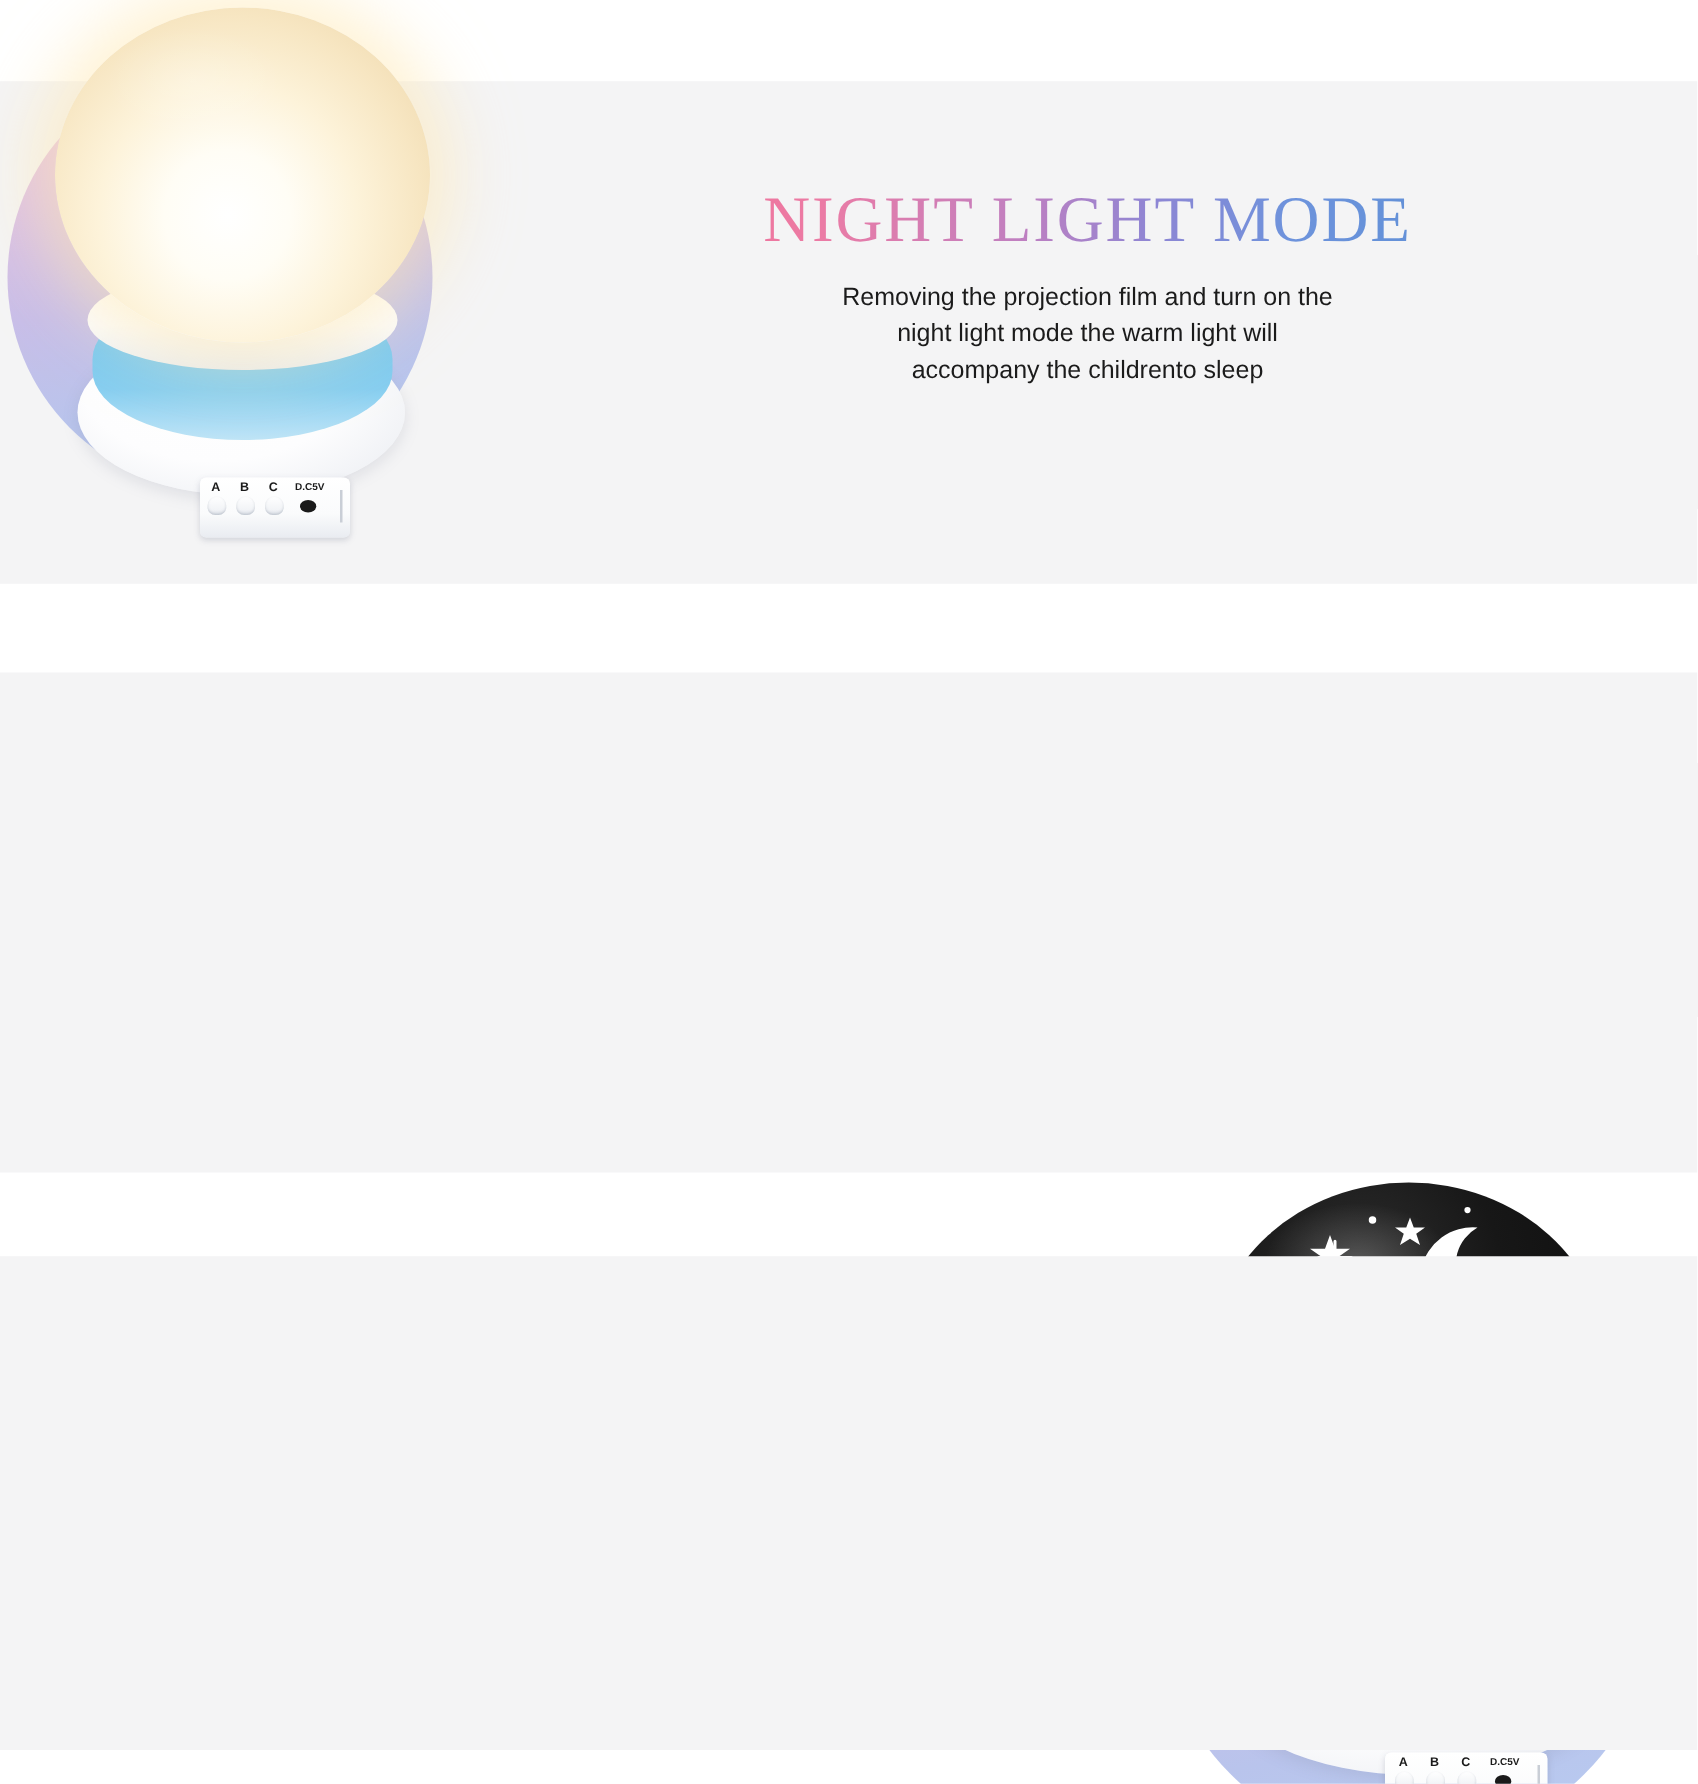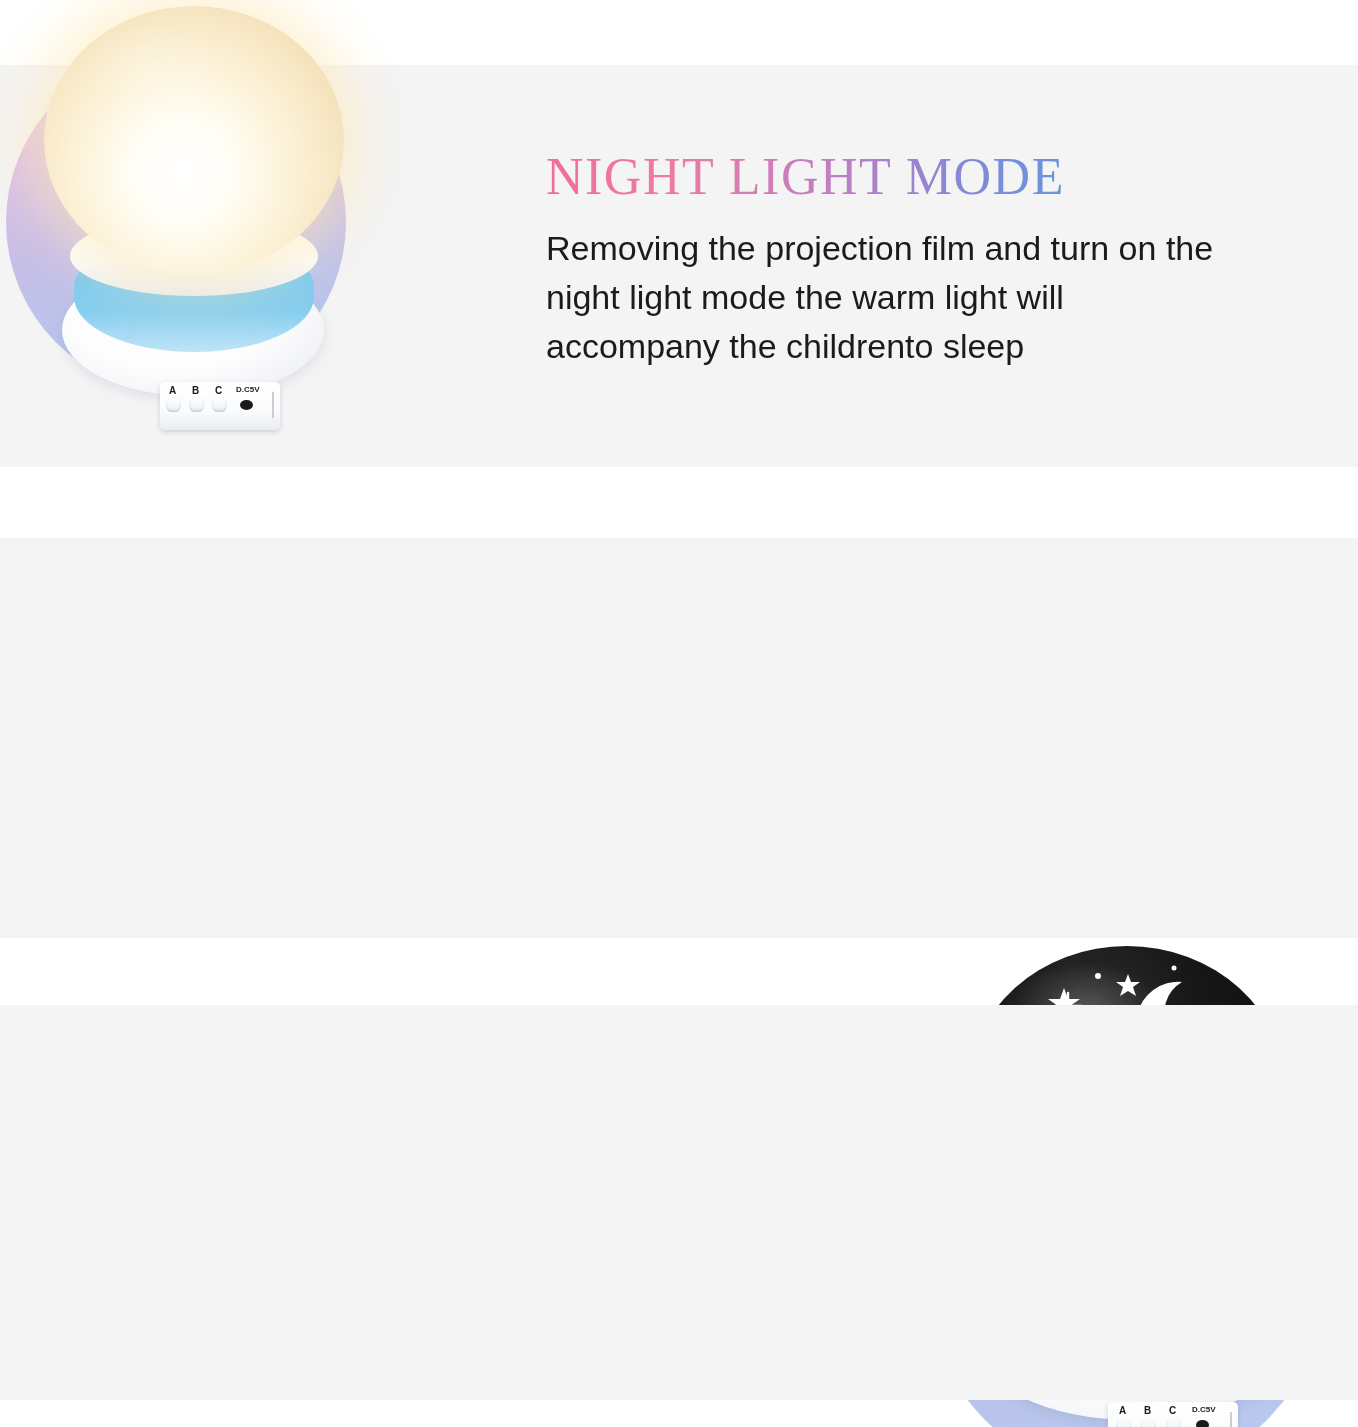--- a/index.html
+++ b/index.html
@@ -17,41 +17,41 @@
   #panel-2{top:538px;height:400px;}
   #panel-3{top:1005px;height:395px;}
 
   .section{position:absolute;left:0;width:1358px;}
   #section-1{top:0;height:470px;}
   #section-2{top:470px;height:535px;}
   #section-3{top:1005px;height:422px;}
 
   
   .textblock{position:absolute;}
-  #text-1{left:546px;top:148px;width:680px;}
+  #text-1{left:530px;top:148px;width:680px;text-align:center;}
   #text-2{left:140px;top:632px;width:640px;}
 
   .heading{
     font-size:52px;
     font-weight:400;
     letter-spacing:1.5px;
     line-height:1.12;
     margin:0 0 18px 0;
     font-family:"Liberation Serif","DejaVu Serif",serif;
     background:linear-gradient(90deg,#ef6f98 0%,#ec7ba4 18%,#c07fc0 42%,#8d86d4 58%,#6d93dc 74%,#5b8fd4 100%);
     -webkit-background-clip:text;
     background-clip:text;
     color:transparent;
     -webkit-text-fill-color:transparent;
     white-space:pre-line;
   }
   #heading-2{font-size:47px;letter-spacing:0.5px;margin-bottom:26px;}
 
   .body-text{
-    font-size:34px;
+    font-size:20px;
     line-height:1.44;
     color:#1b1b1b;
     margin:0;
     white-space:pre-line;
     font-weight:400;
   }
   #body-2{font-size:26px;}
 
   
   .product{position:absolute;}

